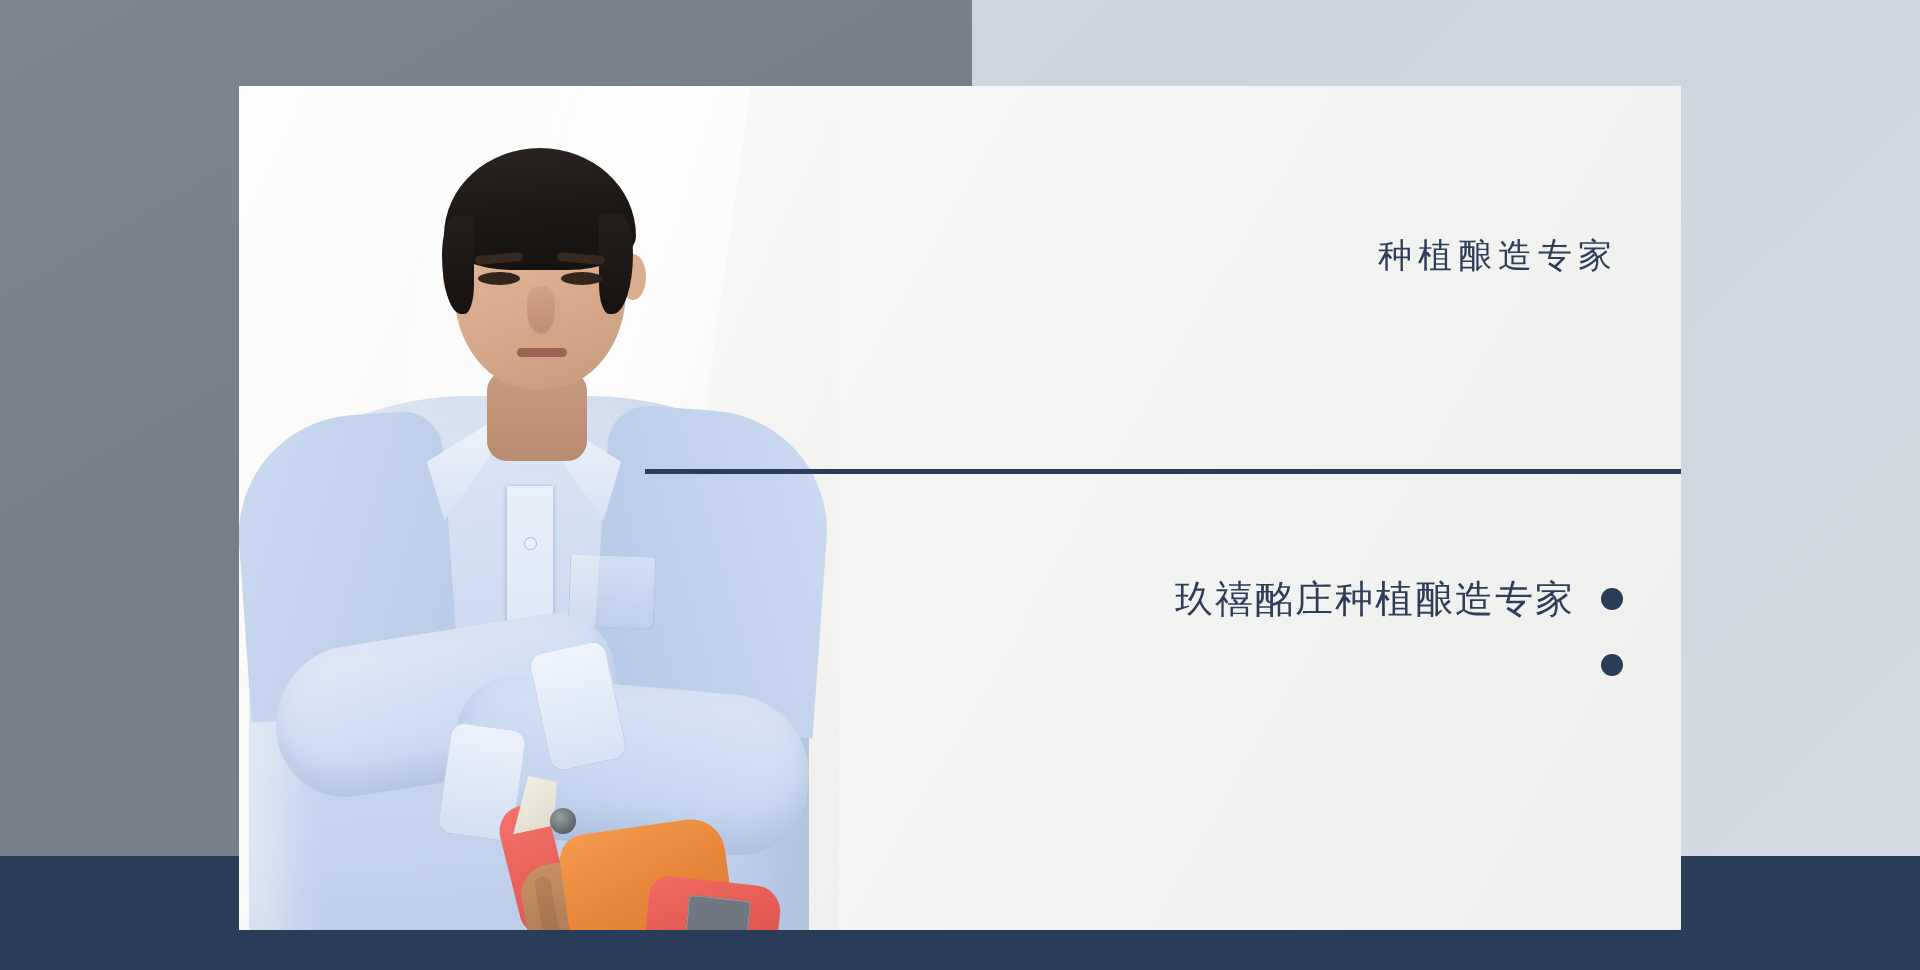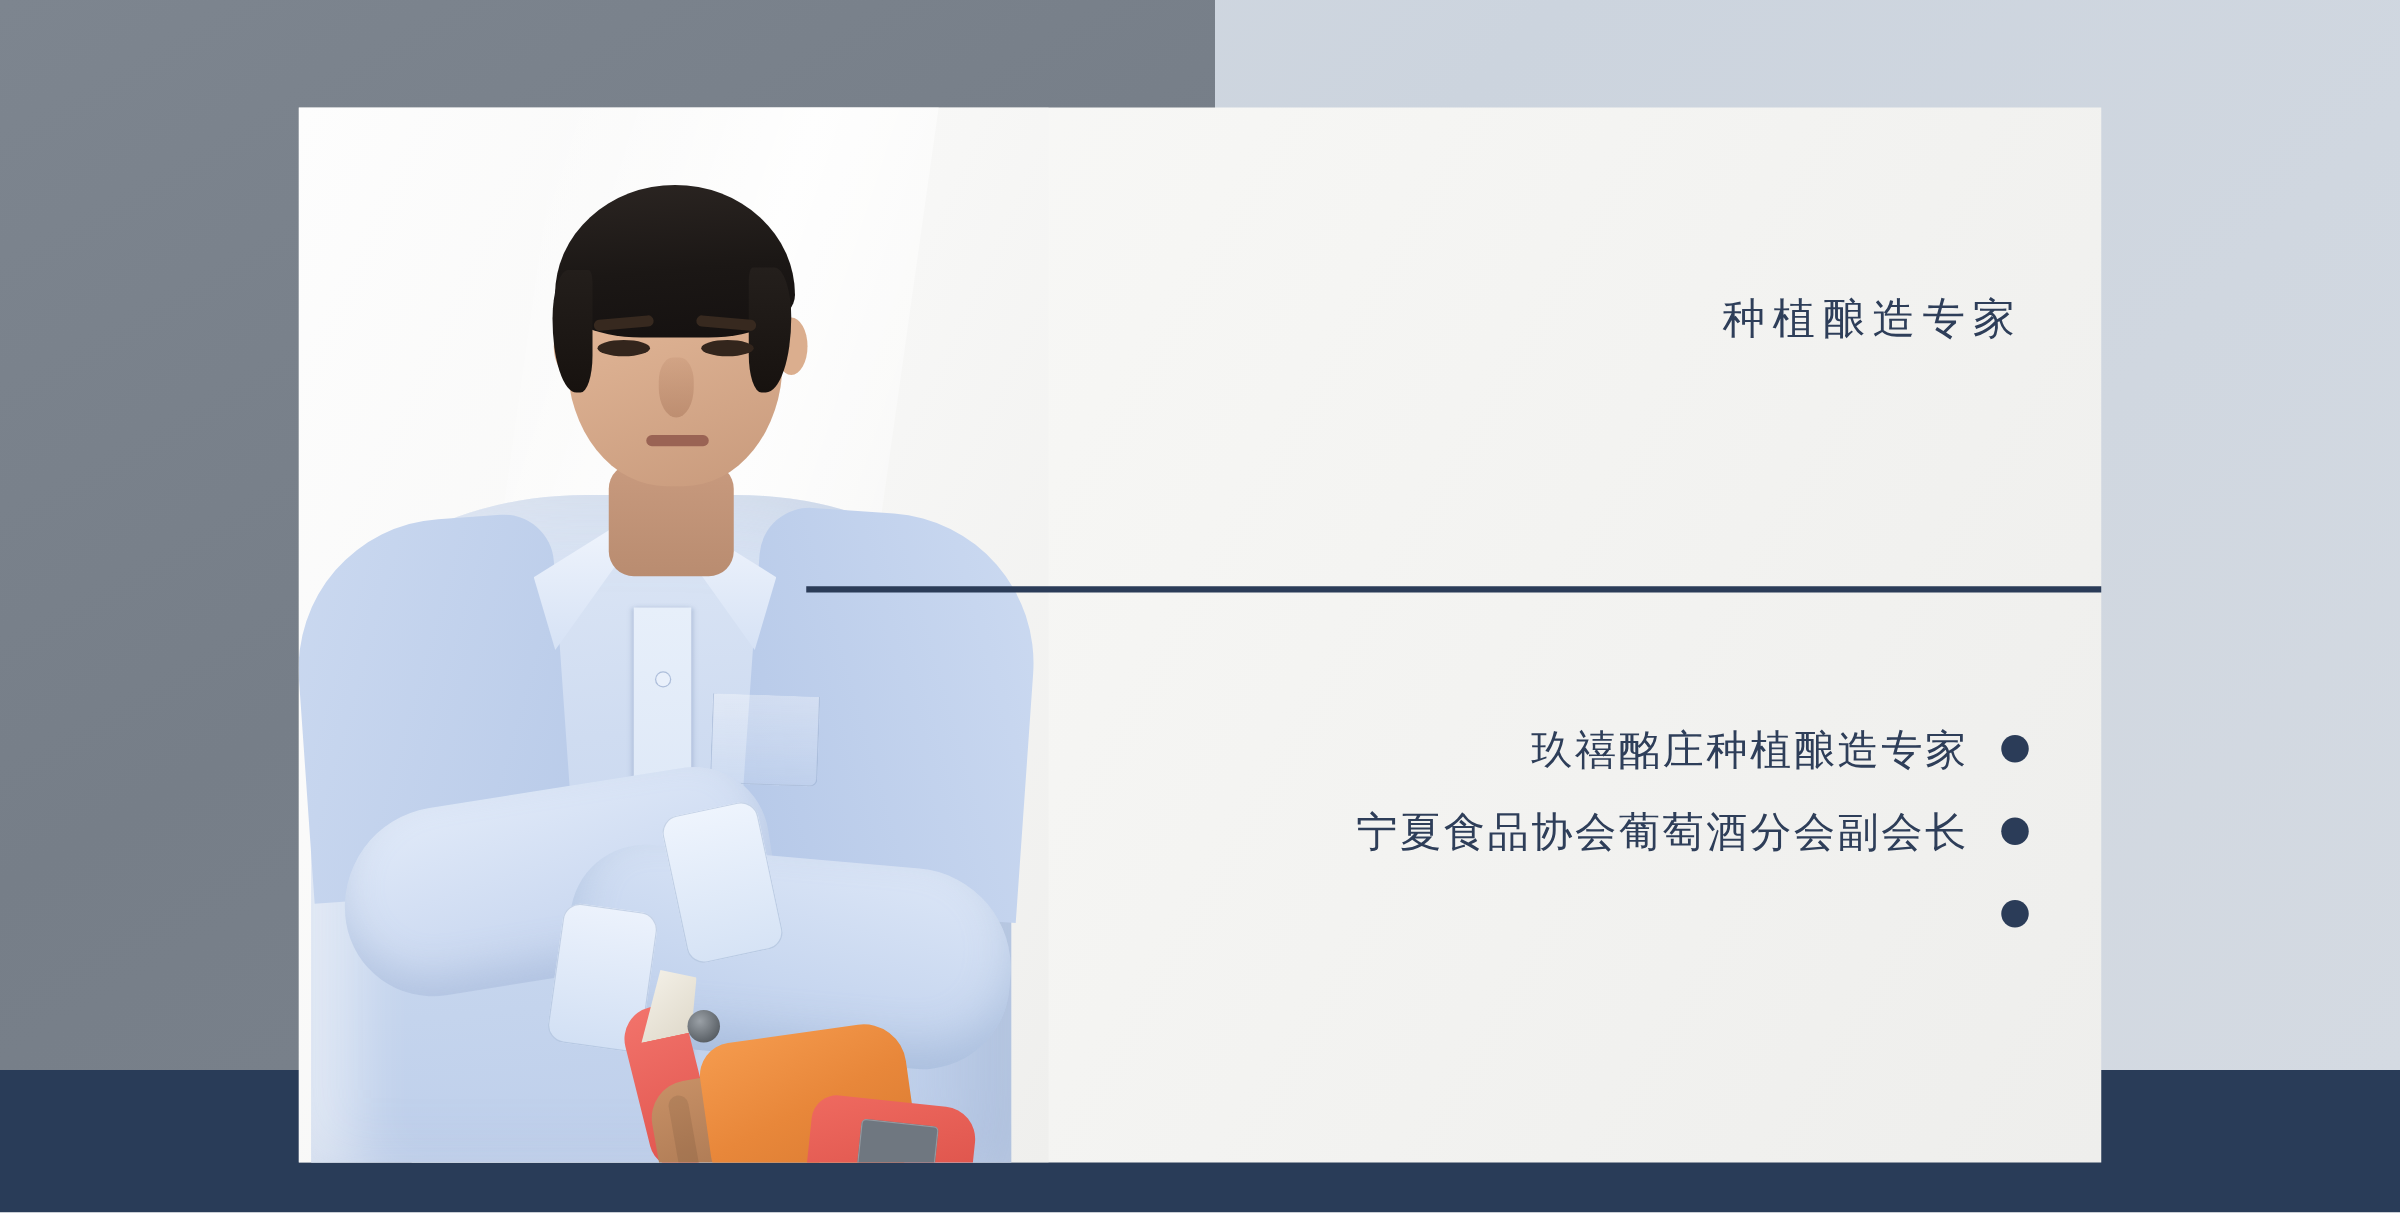--- a/index.html
+++ b/index.html
@@ -232,21 +232,21 @@
   }
 
   .creds {
     position:absolute; right:58px; top:480px; width:840px;
   }
   .cred-row {
     display:flex; align-items:center; justify-content:flex-end;
     height:66px;
   }
   .cred-text {
-    font-size:33px; letter-spacing:2px; color:#2e3e59; white-space:nowrap;
+    font-size:38px; letter-spacing:2px; color:#2e3e59; white-space:nowrap;
     line-height:1;
   }
   .cred-bullet {
     width:22px; height:22px; border-radius:50%; background:#2b3c58;
     margin-left:26px; flex:none;
   }
 </style>
 </head>
 <body>
 
@@ -306,22 +306,18 @@
     <div class="subtitle">种植酿造专家</div>
 
     <div class="divider"></div>
 
     <div class="creds">
       <div class="cred-row">
         <span class="cred-text">玖禧酩庄种植酿造专家</span>
         <span class="cred-bullet"></span>
       </div>
       <div class="cred-row">
-        <span class="cred-text">宁夏食品协会葡萄酒分会副会长</span>
-        <span class="cred-bullet"></span>
-      </div>
-      <div class="cred-row">
         <span class="cred-bullet"></span>
       </div>
     </div>
 
   </div>
 </div>
 
 </body></html>

